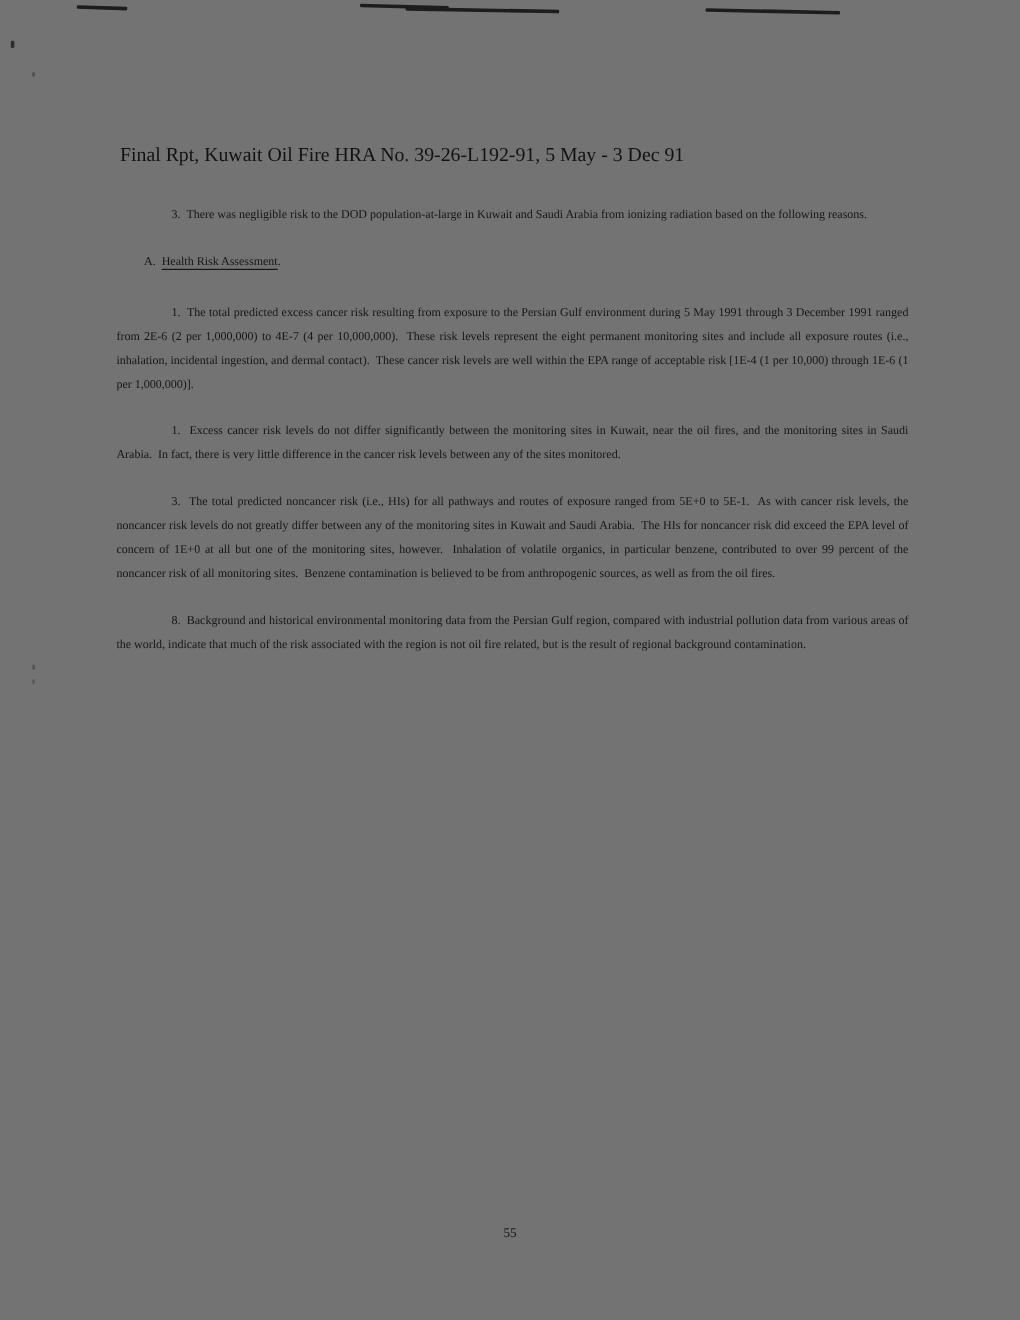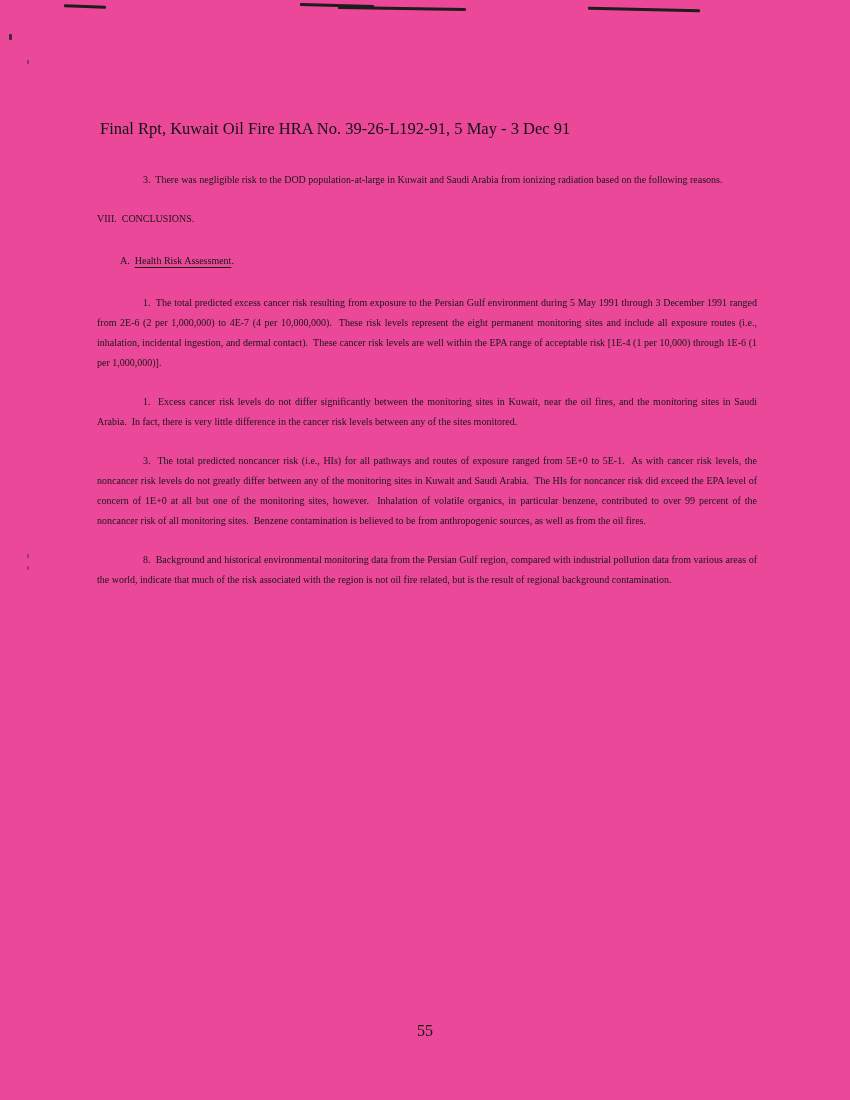--- a/index.html
+++ b/index.html
@@ -10,21 +10,21 @@
     width: 850px;
     height: 1100px;
     background: #ffffff;
     position: relative;
     overflow: hidden;
     font-family: "Liberation Serif", serif;
   }
   .page {
     position: absolute;
     inset: 0;
-    background: #ec4899;
+    background: #737373;
     color: #161616;
   }
   
   .artifact {
     position: absolute;
     background: #1d1d1d;
     border-radius: 1px;
   }
   .a1 { left: 64px;  top: 5px;  width: 42px;  height: 3px; transform: rotate(2deg); }
   .a2 { left: 300px; top: 4px;  width: 74px;  height: 3px; transform: rotate(1.5deg); }
@@ -73,21 +73,21 @@
   .underline {
     text-decoration: underline;
     text-underline-offset: 3px;
   }
   .pagenum {
     position: absolute;
     left: 0;
     top: 1022px;
     width: 850px;
     text-align: center;
-    font-size: 16px;
+    font-size: 11px;
     color: #161616;
   }
 </style>
 </head>
 <body>
 
 <div class="page">
 
   <div class="artifact a1"></div>
   <div class="artifact a2"></div>
@@ -100,21 +100,20 @@
 
   <div class="header-line">Final Rpt, Kuwait Oil Fire HRA No. 39-26-L192-91, 5 May - 3 Dec 91</div>
 
   <div class="content">
 
     <p class="para-indent">3.  There was negligible risk to the DOD population-at-large in Kuwait and Saudi Arabia from ionizing radiation based on the following reasons.</p>
 
 
 
 
-    <p class="heading-main">VIII.  CONCLUSIONS.</p>
 
     <p class="heading-sub"><span>A.  </span><span class="underline">Health Risk Assessment</span><span>.</span></p>
 
     <p class="para-indent">1.  The total predicted excess cancer risk resulting from exposure to the Persian Gulf environment during 5 May 1991 through 3 December 1991 ranged from 2E-6 (2 per 1,000,000) to 4E-7 (4 per 10,000,000).  These risk levels represent the eight permanent monitoring sites and include all exposure routes (i.e., inhalation, incidental ingestion, and dermal contact).  These cancer risk levels are well within the EPA range of acceptable risk [1E-4 (1 per 10,000) through 1E-6 (1 per 1,000,000)].</p>
 
     <p class="para-indent">1.  Excess cancer risk levels do not differ significantly between the monitoring sites in Kuwait, near the oil fires, and the monitoring sites in Saudi Arabia.  In fact, there is very little difference in the cancer risk levels between any of the sites monitored.</p>
 
     <p class="para-indent">3.  The total predicted noncancer risk (i.e., HIs) for all pathways and routes of exposure ranged from 5E+0 to 5E-1.  As with cancer risk levels, the noncancer risk levels do not greatly differ between any of the monitoring sites in Kuwait and Saudi Arabia.  The HIs for noncancer risk did exceed the EPA level of concern of 1E+0 at all but one of the monitoring sites, however.  Inhalation of volatile organics, in particular benzene, contributed to over 99 percent of the noncancer risk of all monitoring sites.  Benzene contamination is believed to be from anthropogenic sources, as well as from the oil fires.</p>
 
     <p class="para-indent">8.  Background and historical environmental monitoring data from the Persian Gulf region, compared with industrial pollution data from various areas of the world, indicate that much of the risk associated with the region is not oil fire related, but is the result of regional background contamination.</p>

